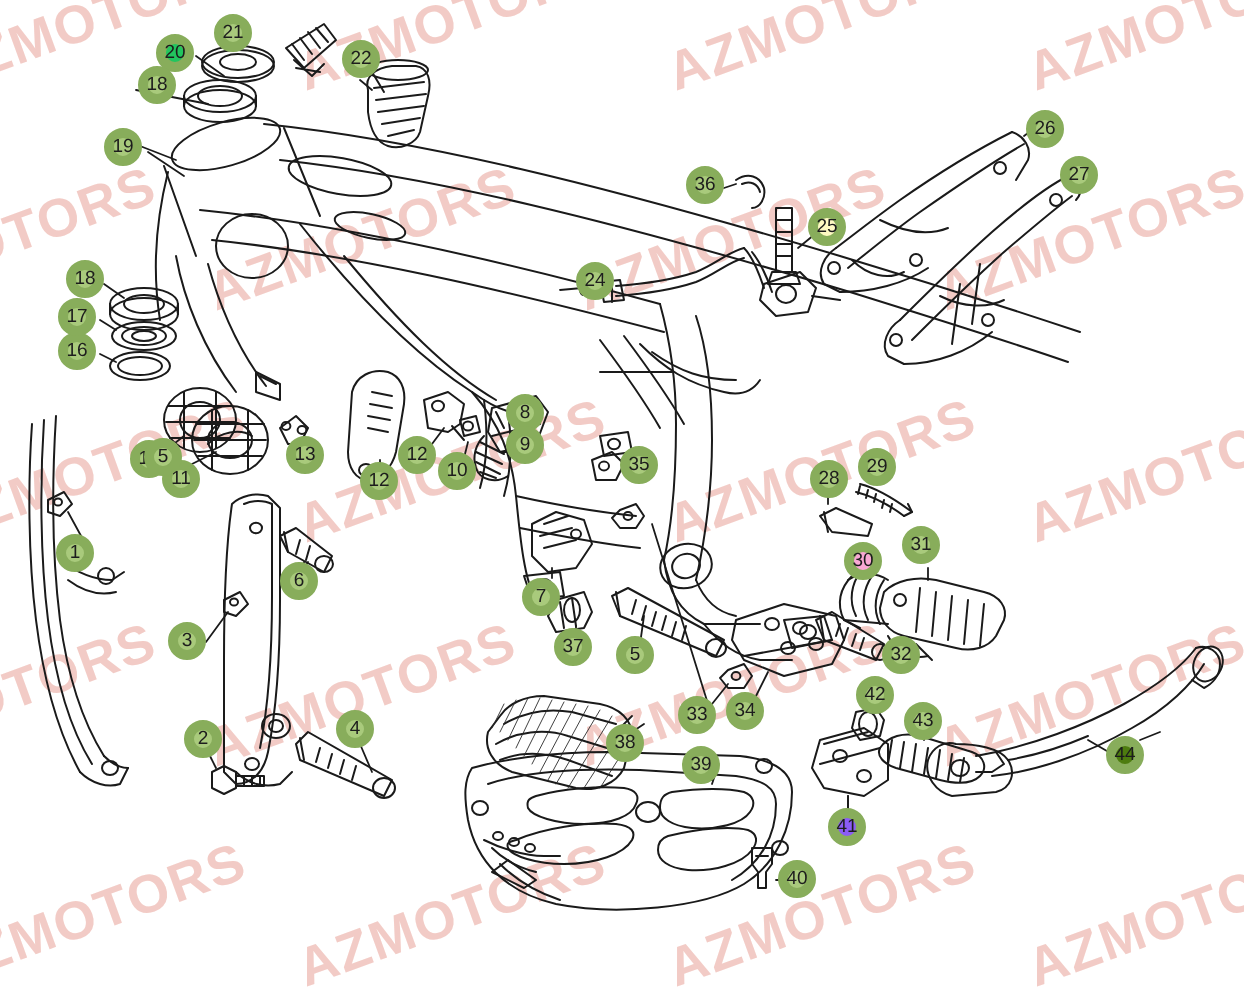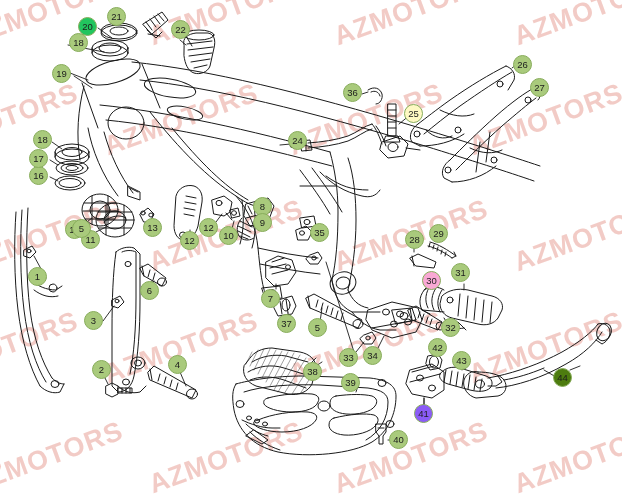--- a/index.html
+++ b/index.html
@@ -5,21 +5,21 @@
 <style>
   html,body{margin:0;padding:0;background:#ffffff;}
   body{font-family:"Liberation Sans",sans-serif;}
   #stage{position:relative;width:622px;height:499px;background:#fff;overflow:hidden;}
   #watermarks{position:absolute;left:0;top:0;width:622px;height:499px;overflow:hidden;pointer-events:none;}
   .wm{position:absolute;color:#f2c9c3;font-family:"Liberation Sans",sans-serif;font-weight:bold;font-size:27px;
       letter-spacing:1px;white-space:nowrap;transform:rotate(-20deg);transform-origin:left center;opacity:.95;}
   #art{position:absolute;left:0;top:0;}
   #labels{position:absolute;left:0;top:0;width:622px;height:499px;}
   .lbl{position:absolute;width:19px;height:19px;border-radius:50%;background:#a9ca7c;
-       border:1px solid #701a75;color:#1d1d1d;font-size:9.5px;font-family:"Liberation Sans",sans-serif;
+       border:5px solid #701a75;color:#1d1d1d;font-size:9.5px;font-family:"Liberation Sans",sans-serif;
        display:flex;align-items:center;justify-content:center;line-height:1;box-sizing:border-box;}
 </style>
 </head>
 <body>
 
 <div id="stage">
 
   <div id="watermarks">
       <div class="wm" style="left: -30px; top: 22px; color: rgb(242, 201, 195);">AZMOTORS</div>
       <div class="wm" style="left: 150px; top: 22px; color: rgb(242, 201, 195);">AZMOTORS</div>

